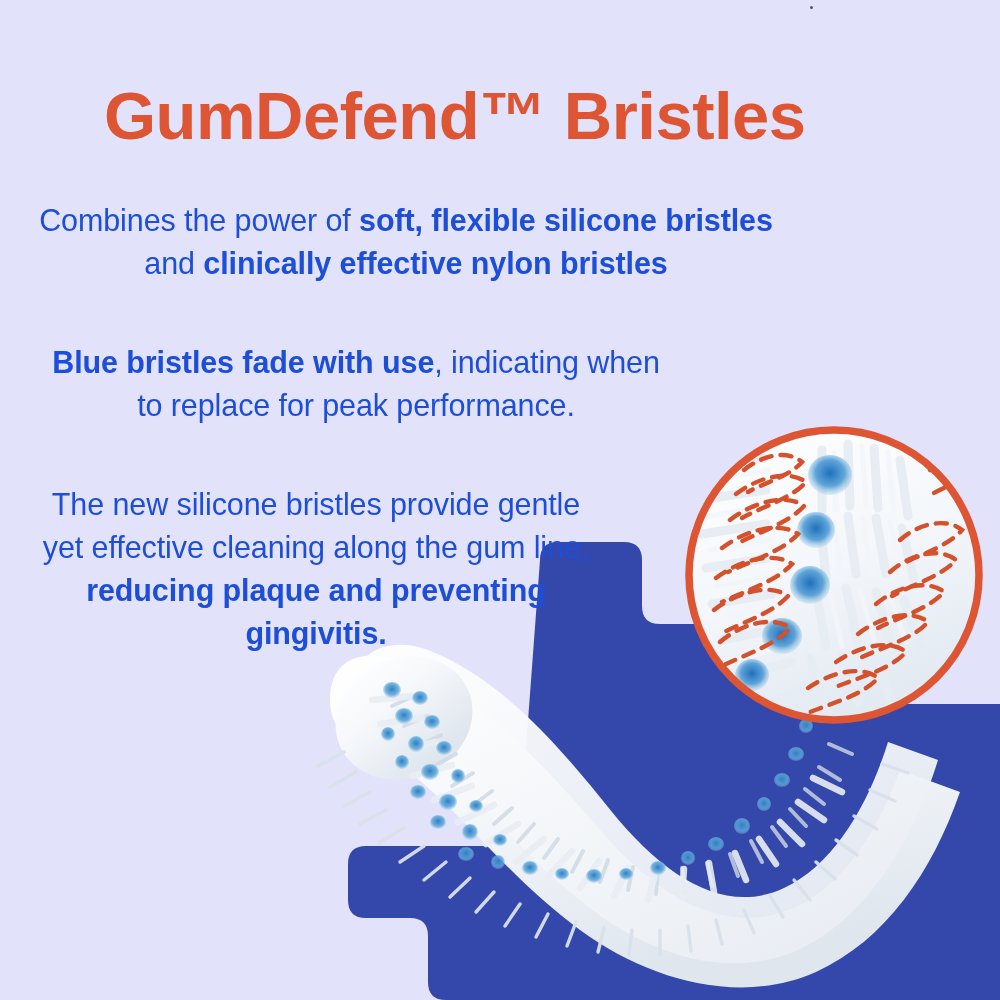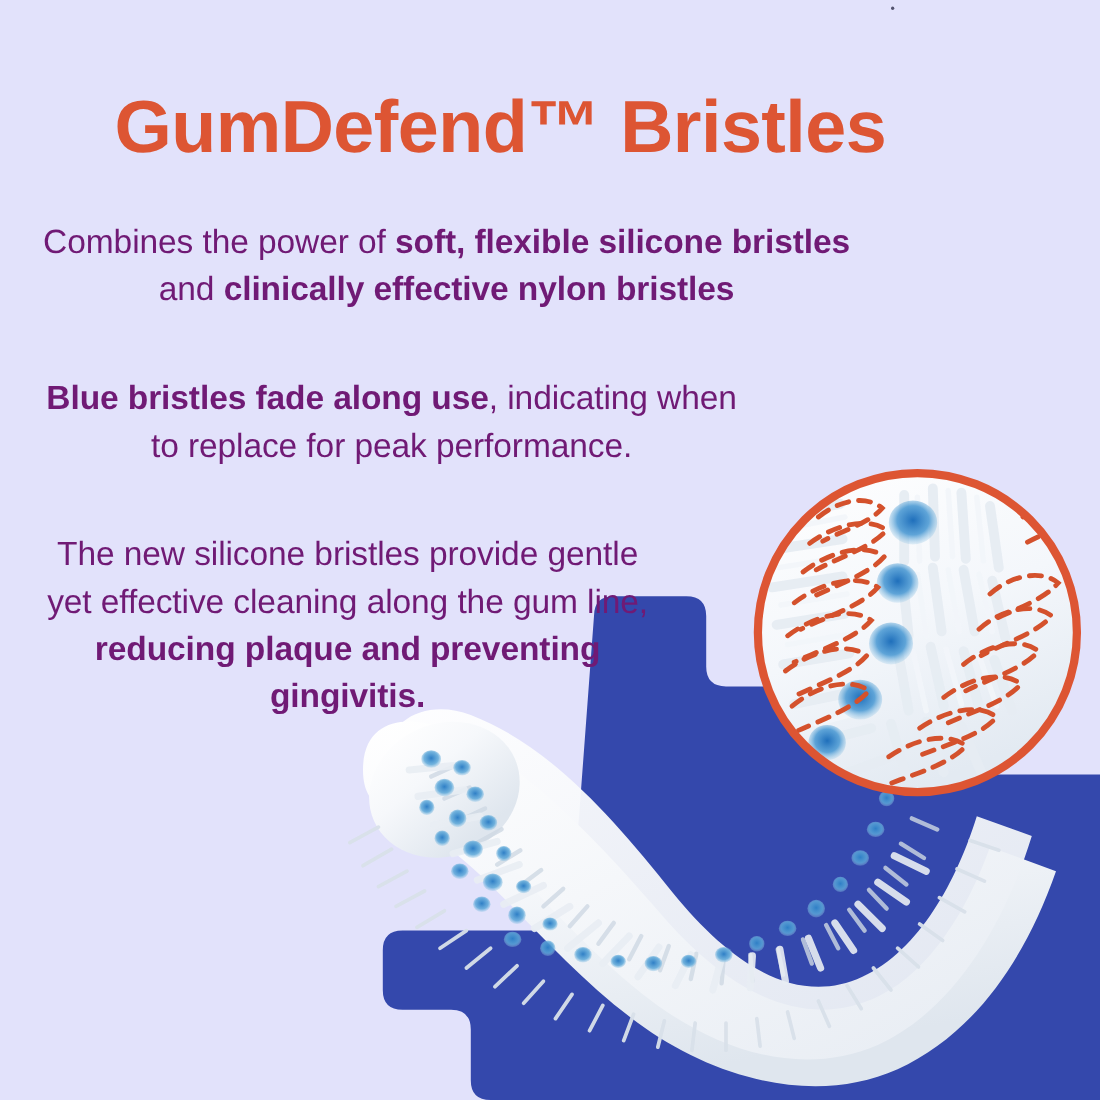--- a/index.html
+++ b/index.html
@@ -24,21 +24,21 @@
     font-size:67px;
     font-weight:bold;
     color:#dd5533;
     letter-spacing:-0.5px;
     line-height:1.05;
     white-space:nowrap;
   }
 
   .para{
     position:absolute;
-    color:#701a75;
+    color:#1d4ed8;
     font-size:30.5px;
     line-height:1.42;
     font-weight:400;
     letter-spacing:-0.1px;
   }
   .para b{font-weight:bold;}
 
   #para-1{left:36px; top:168px; width:740px;}
   #para-2{left:36px; top:310px; width:640px;}
   #para-3{left:36px; top:452px; width:560px;}
@@ -343,21 +343,21 @@
 
   <div id="text-layer">
 
     <h1 id="page-title">GumDefend™ Bristles</h1>
 
     <p class="para" id="para-1">
       <span>Combines the power of </span><b>soft, flexible silicone bristles</b><span> and </span><b>clinically effective nylon bristles</b>
     </p>
 
     <p class="para" id="para-2">
-      <b>Blue bristles fade along use</b><span>, indicating when to replace for peak performance.</span>
+      <b>Blue bristles fade with use</b><span>, indicating when to replace for peak performance.</span>
     </p>
 
     <p class="para" id="para-3">
       <span>The new silicone bristles provide gentle yet effective cleaning along the gum line, </span><b>reducing plaque and preventing gingivitis.</b>
     </p>
 
   </div>
 
   <div id="speck"></div>
 

